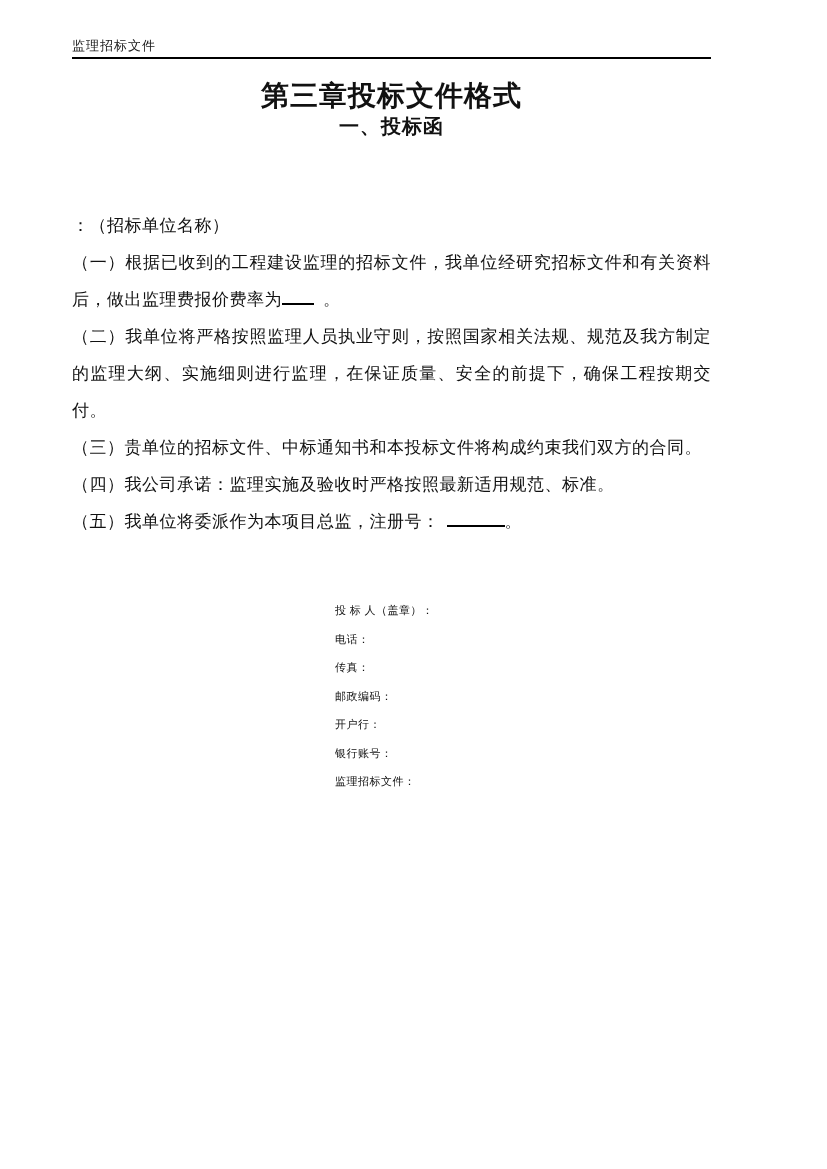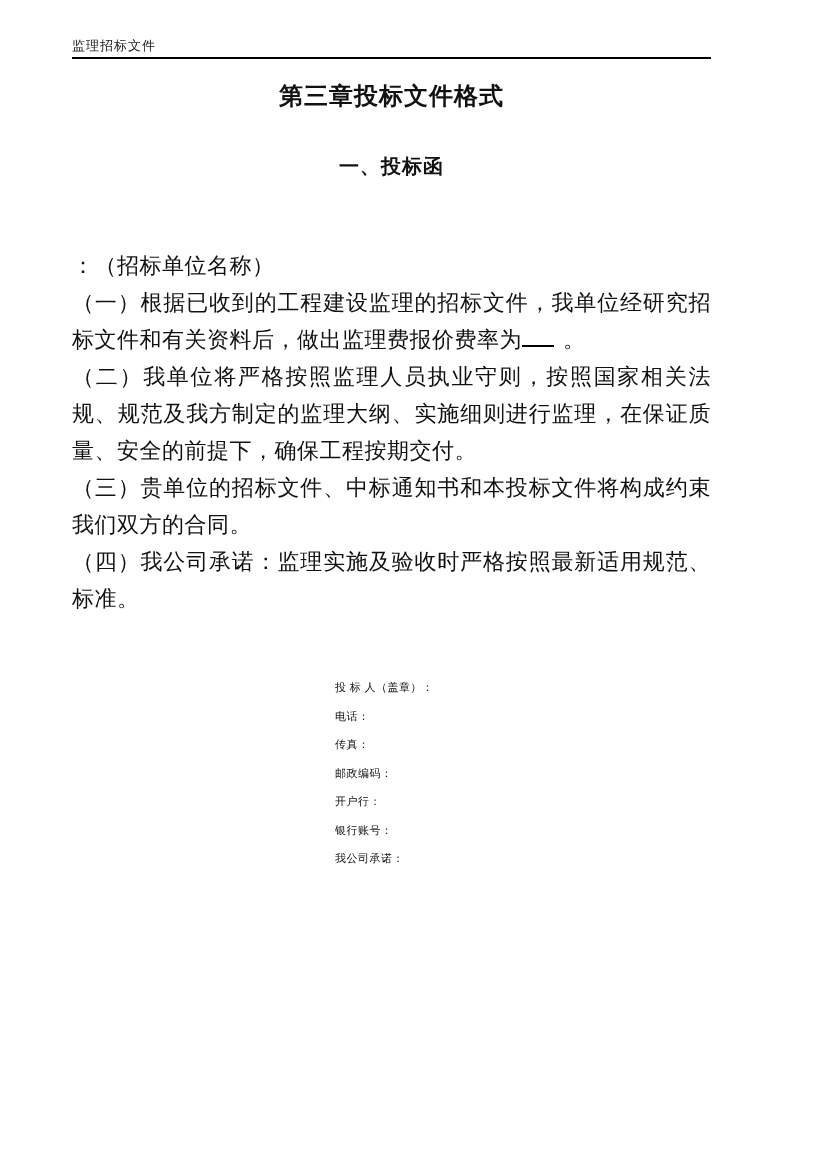--- a/index.html
+++ b/index.html
@@ -27,36 +27,35 @@
   }
   .doc-header .header-text {
     font-size: 13px;
     line-height: 17px;
     color: #1a1a1a;
     letter-spacing: 1px;
   }
   .chapter-title {
     margin-top: 22px;
     text-align: center;
-    font-size: 24px;
+    font-size: 28px;
     font-weight: 700;
     line-height: 30px;
     letter-spacing: 1px;
   }
   .section-title {
-    margin-top: 40px;
     text-align: center;
     font-size: 20px;
     font-weight: 700;
     line-height: 30px;
     letter-spacing: 1px;
   }
   .body-text {
     margin-top: 66px;
-    font-size: 22px;
+    font-size: 17px;
     line-height: 37px;
     text-align: justify;
     letter-spacing: 0.5px;
   }
   .body-text p {
     margin: 0;
   }
   .blank {
     display: inline-block;
     height: 1em;
@@ -100,26 +99,27 @@
       <p>：（招标单位名称）</p>
 
       <p><span>（一）根据已收到的工程建设监理的招标文件，我单位经研究招标文件和有关资料后，做出监理费报价费率为</span><span class="blank blank-short"></span><span>。</span></p>
 
       <p>（二）我单位将严格按照监理人员执业守则，按照国家相关法规、规范及我方制定的监理大纲、实施细则进行监理，在保证质量、安全的前提下，确保工程按期交付。</p>
 
       <p>（三）贵单位的招标文件、中标通知书和本投标文件将构成约束我们双方的合同。</p>
 
       <p>（四）我公司承诺：监理实施及验收时严格按照最新适用规范、标准。</p>
 
+      <p><span>（五）我单位将委派作为本项目总监，注册号：</span><span class="blank blank-long"></span><span>。</span></p>
     </div>
 
     <div class="signature-block">
       <div class="signature-line">投 标 人（盖章）：</div>
       <div class="signature-line">电话：</div>
       <div class="signature-line">传真：</div>
       <div class="signature-line">邮政编码：</div>
       <div class="signature-line">开户行：</div>
       <div class="signature-line">银行账号：</div>
-      <div class="signature-line">我公司承诺：</div>
+      <div class="signature-line">监理招标文件：</div>
     </div>
 
   </div>
 </div>
 
 </body></html>

